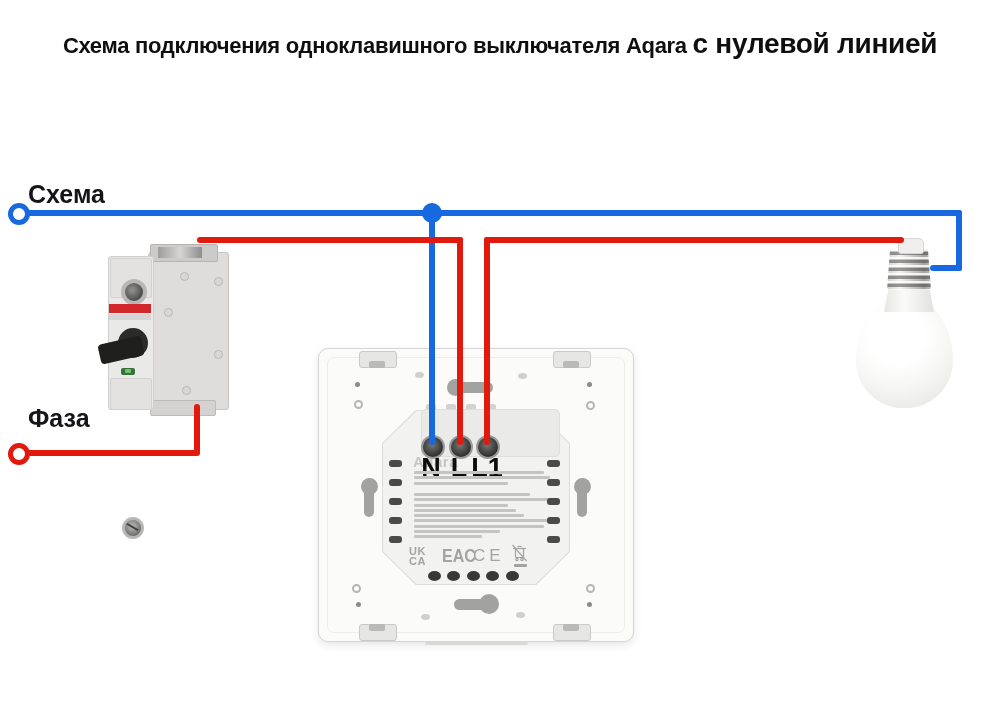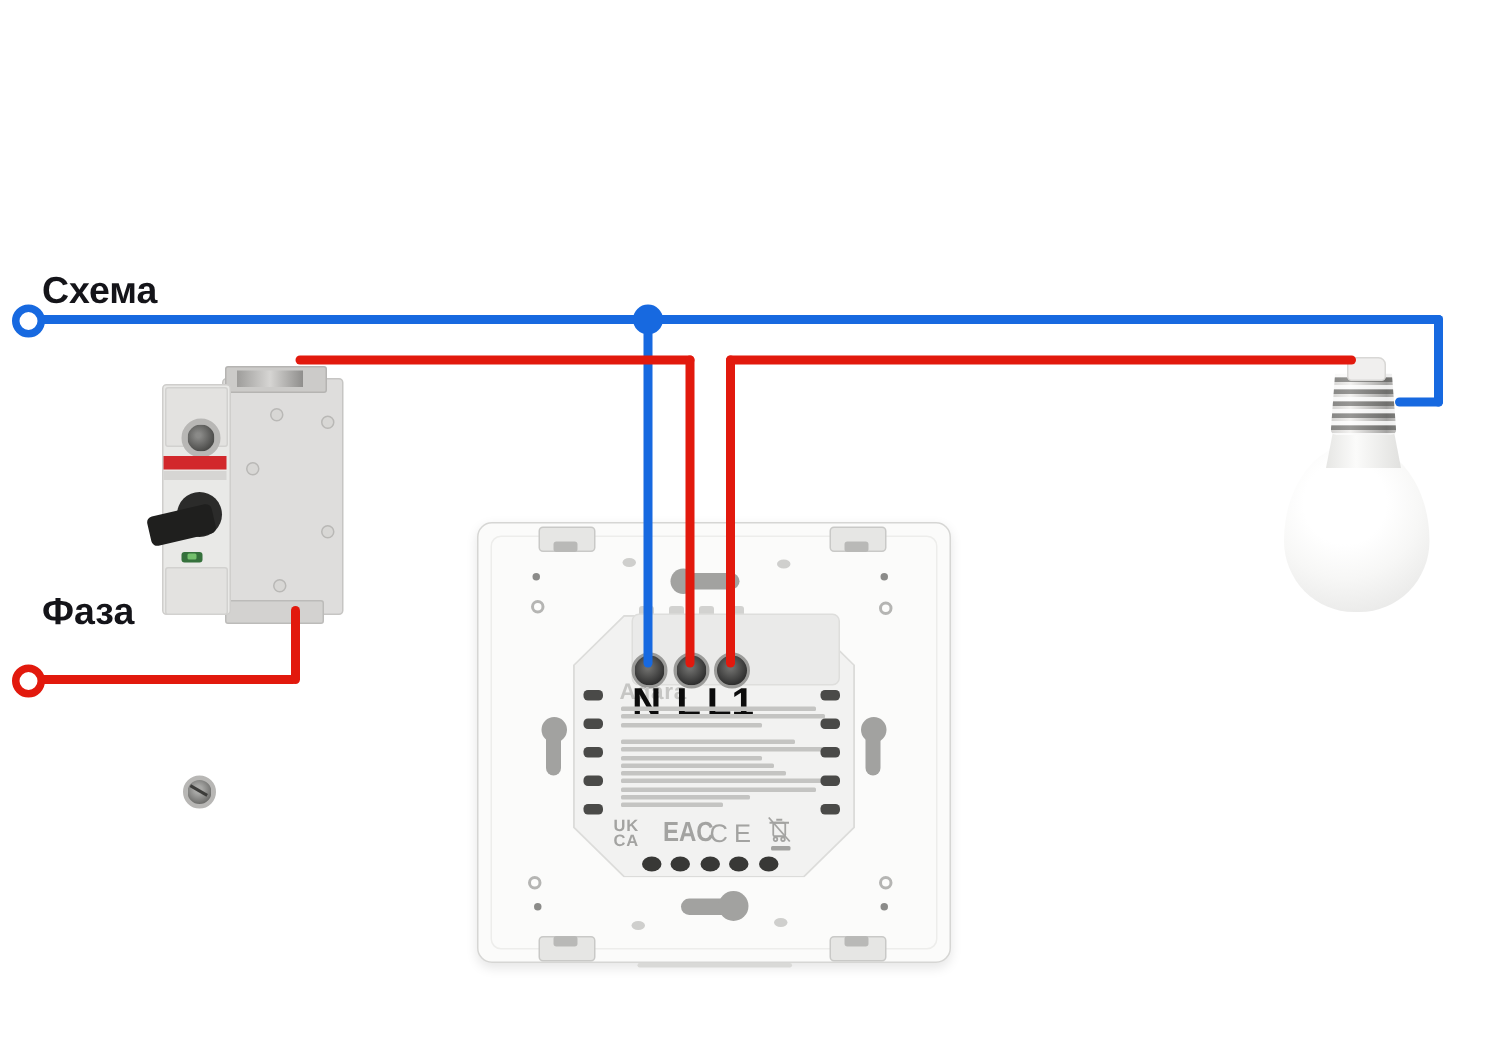--- a/index.html
+++ b/index.html
@@ -98,23 +98,26 @@
          background:repeating-linear-gradient(to bottom,rgba(255,255,255,.85) 0 2px,rgba(92,92,90,.6) 3px 6px,rgba(255,255,255,.2) 6px 8px),
                     linear-gradient(90deg,#c8c7c5,#efeeec 30%,#8d8c8a 85%,#b0afad);}
   .tip{position:absolute;left:50px;top:2px;width:24px;height:14px;background:#f0efee;
        border:1px solid #d8d7d5;border-radius:5px 5px 3px 3px;}
 </style>
 </head>
 <body>
 
 <div id="canvas" style="--blue: #1769e0; --red: #e2190d; --stripe: #d2282c;">
 
+  <div class="abs title">
+    <span class="t1">Схема подключения одноклавишного выключателя Aqara </span><span class="t2">с нулевой линией</span>
+  </div>
 
   <div class="abs wire-label" style="left:28px;top:180px;">Схема</div>
-  <div class="abs wire-label" style="left:28px;top:394px;">Фаза</div>
+  <div class="abs wire-label" style="left:28px;top:404px;">Фаза</div>
 
   <div class="ring blue" style="left:8px;top:203px;"></div>
   <div class="wire blue" style="left:24px;top:210px;width:938px;height:6px;"></div>
   <div class="wire blue" style="left:956px;top:210px;width:6px;height:61px;"></div>
   <div class="wire blue" style="left:930px;top:265px;width:32px;height:6px;"></div>
   <div class="wire blue" style="left:429px;top:213px;width:6px;height:232px;"></div>
   <div class="junction" style="left:422px;top:203px;"></div>
 
   <div class="ring red" style="left:8px;top:443px;"></div>
   <div class="wire red" style="left:24px;top:450px;width:174px;height:6px;"></div>

